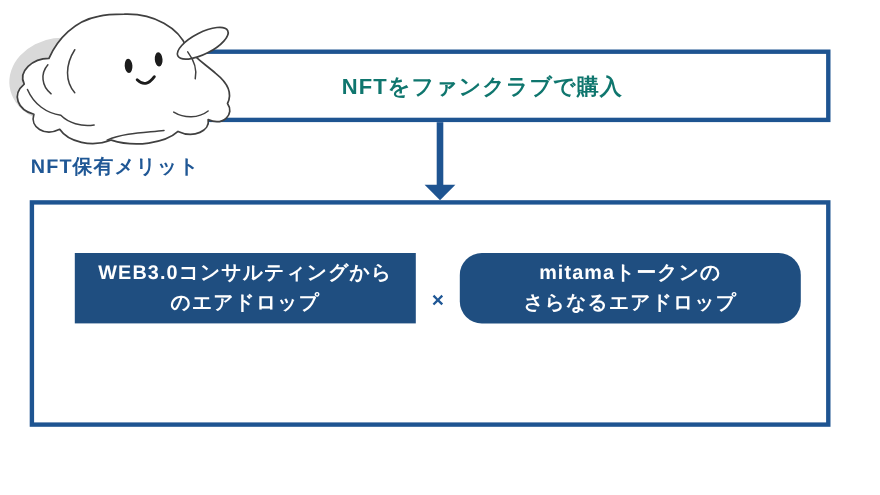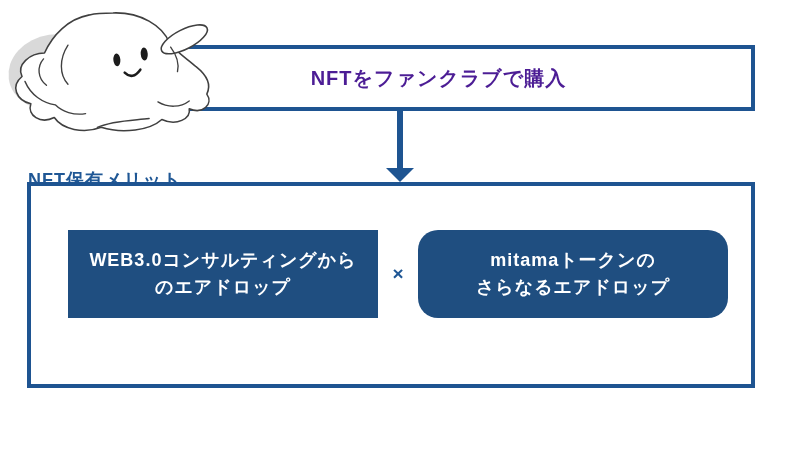--- a/index.html
+++ b/index.html
@@ -22,21 +22,21 @@
     width: 633px;
     height: 66px;
     background: #ffffff;
     border: 4px solid #1e5491;
     display: flex;
     align-items: center;
     justify-content: center;
     z-index: 1;
   }
   .top-box span {
-    color: #4c1d95;
+    color: #0f766e;
     font-size: 20px;
     font-weight: bold;
     letter-spacing: 1px;
     white-space: nowrap;
   }
 
   
   .mascot {
     position: absolute;
     left: 2px;
@@ -63,21 +63,21 @@
     height: 0;
     border-left: 14px solid transparent;
     border-right: 14px solid transparent;
     border-top: 14px solid #1e5491;
   }
 
   
   .section-label {
     position: absolute;
     left: 28px;
-    top: 168px;
+    top: 139px;
     color: #1f5795;
     font-size: 18px;
     font-weight: bold;
     letter-spacing: 1px;
   }
 
   
   .benefits-box {
     position: absolute;
     left: 27px;
@@ -85,21 +85,21 @@
     width: 728px;
     height: 206px;
     background: #ffffff;
     border: 4px solid #1e5491;
   }
 
   .benefit-card {
     position: absolute;
     top: 230px;
     width: 310px;
-    height: 88px;
+    height: 64px;
     background: #1f4e80;
     display: flex;
     align-items: center;
     justify-content: center;
     text-align: center;
   }
   .benefit-card.left  { left: 68px; }
   .benefit-card.right { left: 418px; border-radius: 20px; }
   .benefit-card span {
     color: #ffffff;

